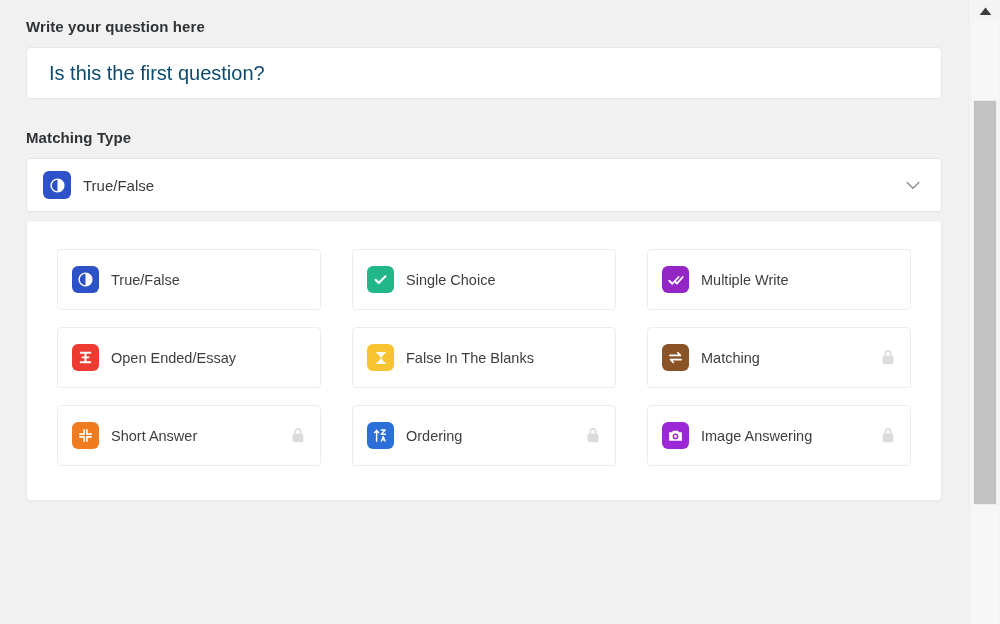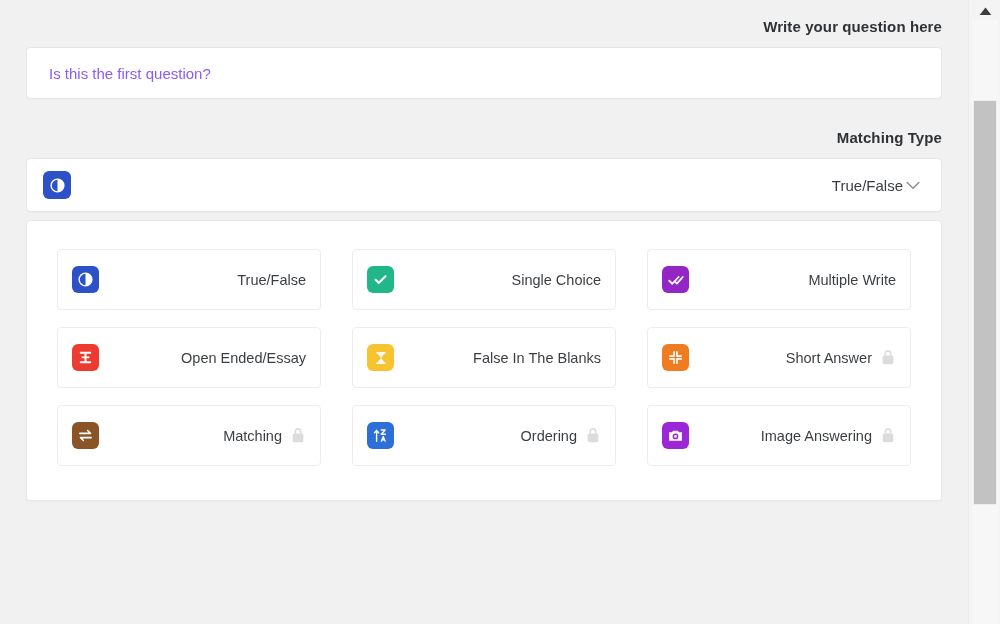--- a/index.html
+++ b/index.html
@@ -21,21 +21,20 @@
     position: absolute;
     left: 0; top: 0;
     width: 968px;
     height: 624px;
     background: #f1f1f1;
     overflow: hidden;
   }
 
   .content {
     padding: 18px 26px 0 26px;
-    text-align: right;
   }
 
   
   .field-label {
     font-size: 15px;
     font-weight: bold;
     color: #2f3235;
     letter-spacing: 0.1px;
     margin-bottom: 12px;
   }
@@ -45,22 +44,22 @@
   
   .question-input {
     width: 100%;
     height: 52px;
     background: #ffffff;
     border: 1px solid #e6e6e6;
     border-radius: 4px;
     display: flex;
     align-items: center;
     padding: 0 22px;
-    font-size: 15px;
-    color: #8b5cf6;
+    font-size: 20px;
+    color: #0c4a6e;
     font-family: "Liberation Sans", sans-serif;
     outline: none;
     box-shadow: 0 1px 1px rgba(0,0,0,0.02);
   }
 
   
   .select-trigger {
     width: 100%;
     height: 54px;
     background: #ffffff;
@@ -265,41 +264,41 @@
             <svg width="16" height="16" viewBox="0 0 24 24" fill="none">
               <rect x="5" y="3" width="14" height="2.6" rx="1" fill="#ffffff"></rect>
               <rect x="5" y="18.4" width="14" height="2.6" rx="1" fill="#ffffff"></rect>
               <path d="M7 5.6h10L12 12l5 6.4H7L12 12z" fill="#ffffff"></path>
             </svg>
           </span>
           <span class="opt-label">False In The Blanks</span>
         </div>
 
         <div class="option-card">
-          <span class="sq-icon" style="background:#f07c22;">
-            <svg width="17" height="17" viewBox="0 0 24 24" fill="none">
-              <path d="M10 4v6H4M14 4v6h6M10 20v-6H4M14 20v-6h6" stroke="#ffffff" stroke-width="2.3" stroke-linecap="round" stroke-linejoin="round"></path>
-            </svg>
-          </span>
-          <span class="opt-label">Short Answer</span>
+          <span class="sq-icon" style="background:#8a5426;">
+            <svg width="17" height="17" viewBox="0 0 24 24" fill="none">
+              <path d="M4 9h15l-4-4M20 15H5l4 4" stroke="#ffffff" stroke-width="2.2" stroke-linecap="round" stroke-linejoin="round"></path>
+            </svg>
+          </span>
+          <span class="opt-label">Matching</span>
           <span class="lock">
             <svg width="16" height="19" viewBox="0 0 24 28" fill="none">
               <rect x="4" y="11" width="16" height="13" rx="2.5" fill="currentColor"></rect>
               <path d="M8 11V8a4 4 0 0 1 8 0v3" stroke="currentColor" stroke-width="2.6" fill="none"></path>
             </svg>
           </span>
         </div>
 
         <div class="option-card">
-          <span class="sq-icon" style="background:#8a5426;">
-            <svg width="17" height="17" viewBox="0 0 24 24" fill="none">
-              <path d="M4 9h15l-4-4M20 15H5l4 4" stroke="#ffffff" stroke-width="2.2" stroke-linecap="round" stroke-linejoin="round"></path>
-            </svg>
-          </span>
-          <span class="opt-label">Matching</span>
+          <span class="sq-icon" style="background:#f07c22;">
+            <svg width="17" height="17" viewBox="0 0 24 24" fill="none">
+              <path d="M10 4v6H4M14 4v6h6M10 20v-6H4M14 20v-6h6" stroke="#ffffff" stroke-width="2.3" stroke-linecap="round" stroke-linejoin="round"></path>
+            </svg>
+          </span>
+          <span class="opt-label">Short Answer</span>
           <span class="lock">
             <svg width="16" height="19" viewBox="0 0 24 28" fill="none">
               <rect x="4" y="11" width="16" height="13" rx="2.5" fill="currentColor"></rect>
               <path d="M8 11V8a4 4 0 0 1 8 0v3" stroke="currentColor" stroke-width="2.6" fill="none"></path>
             </svg>
           </span>
         </div>
 
 
         <div class="option-card">

